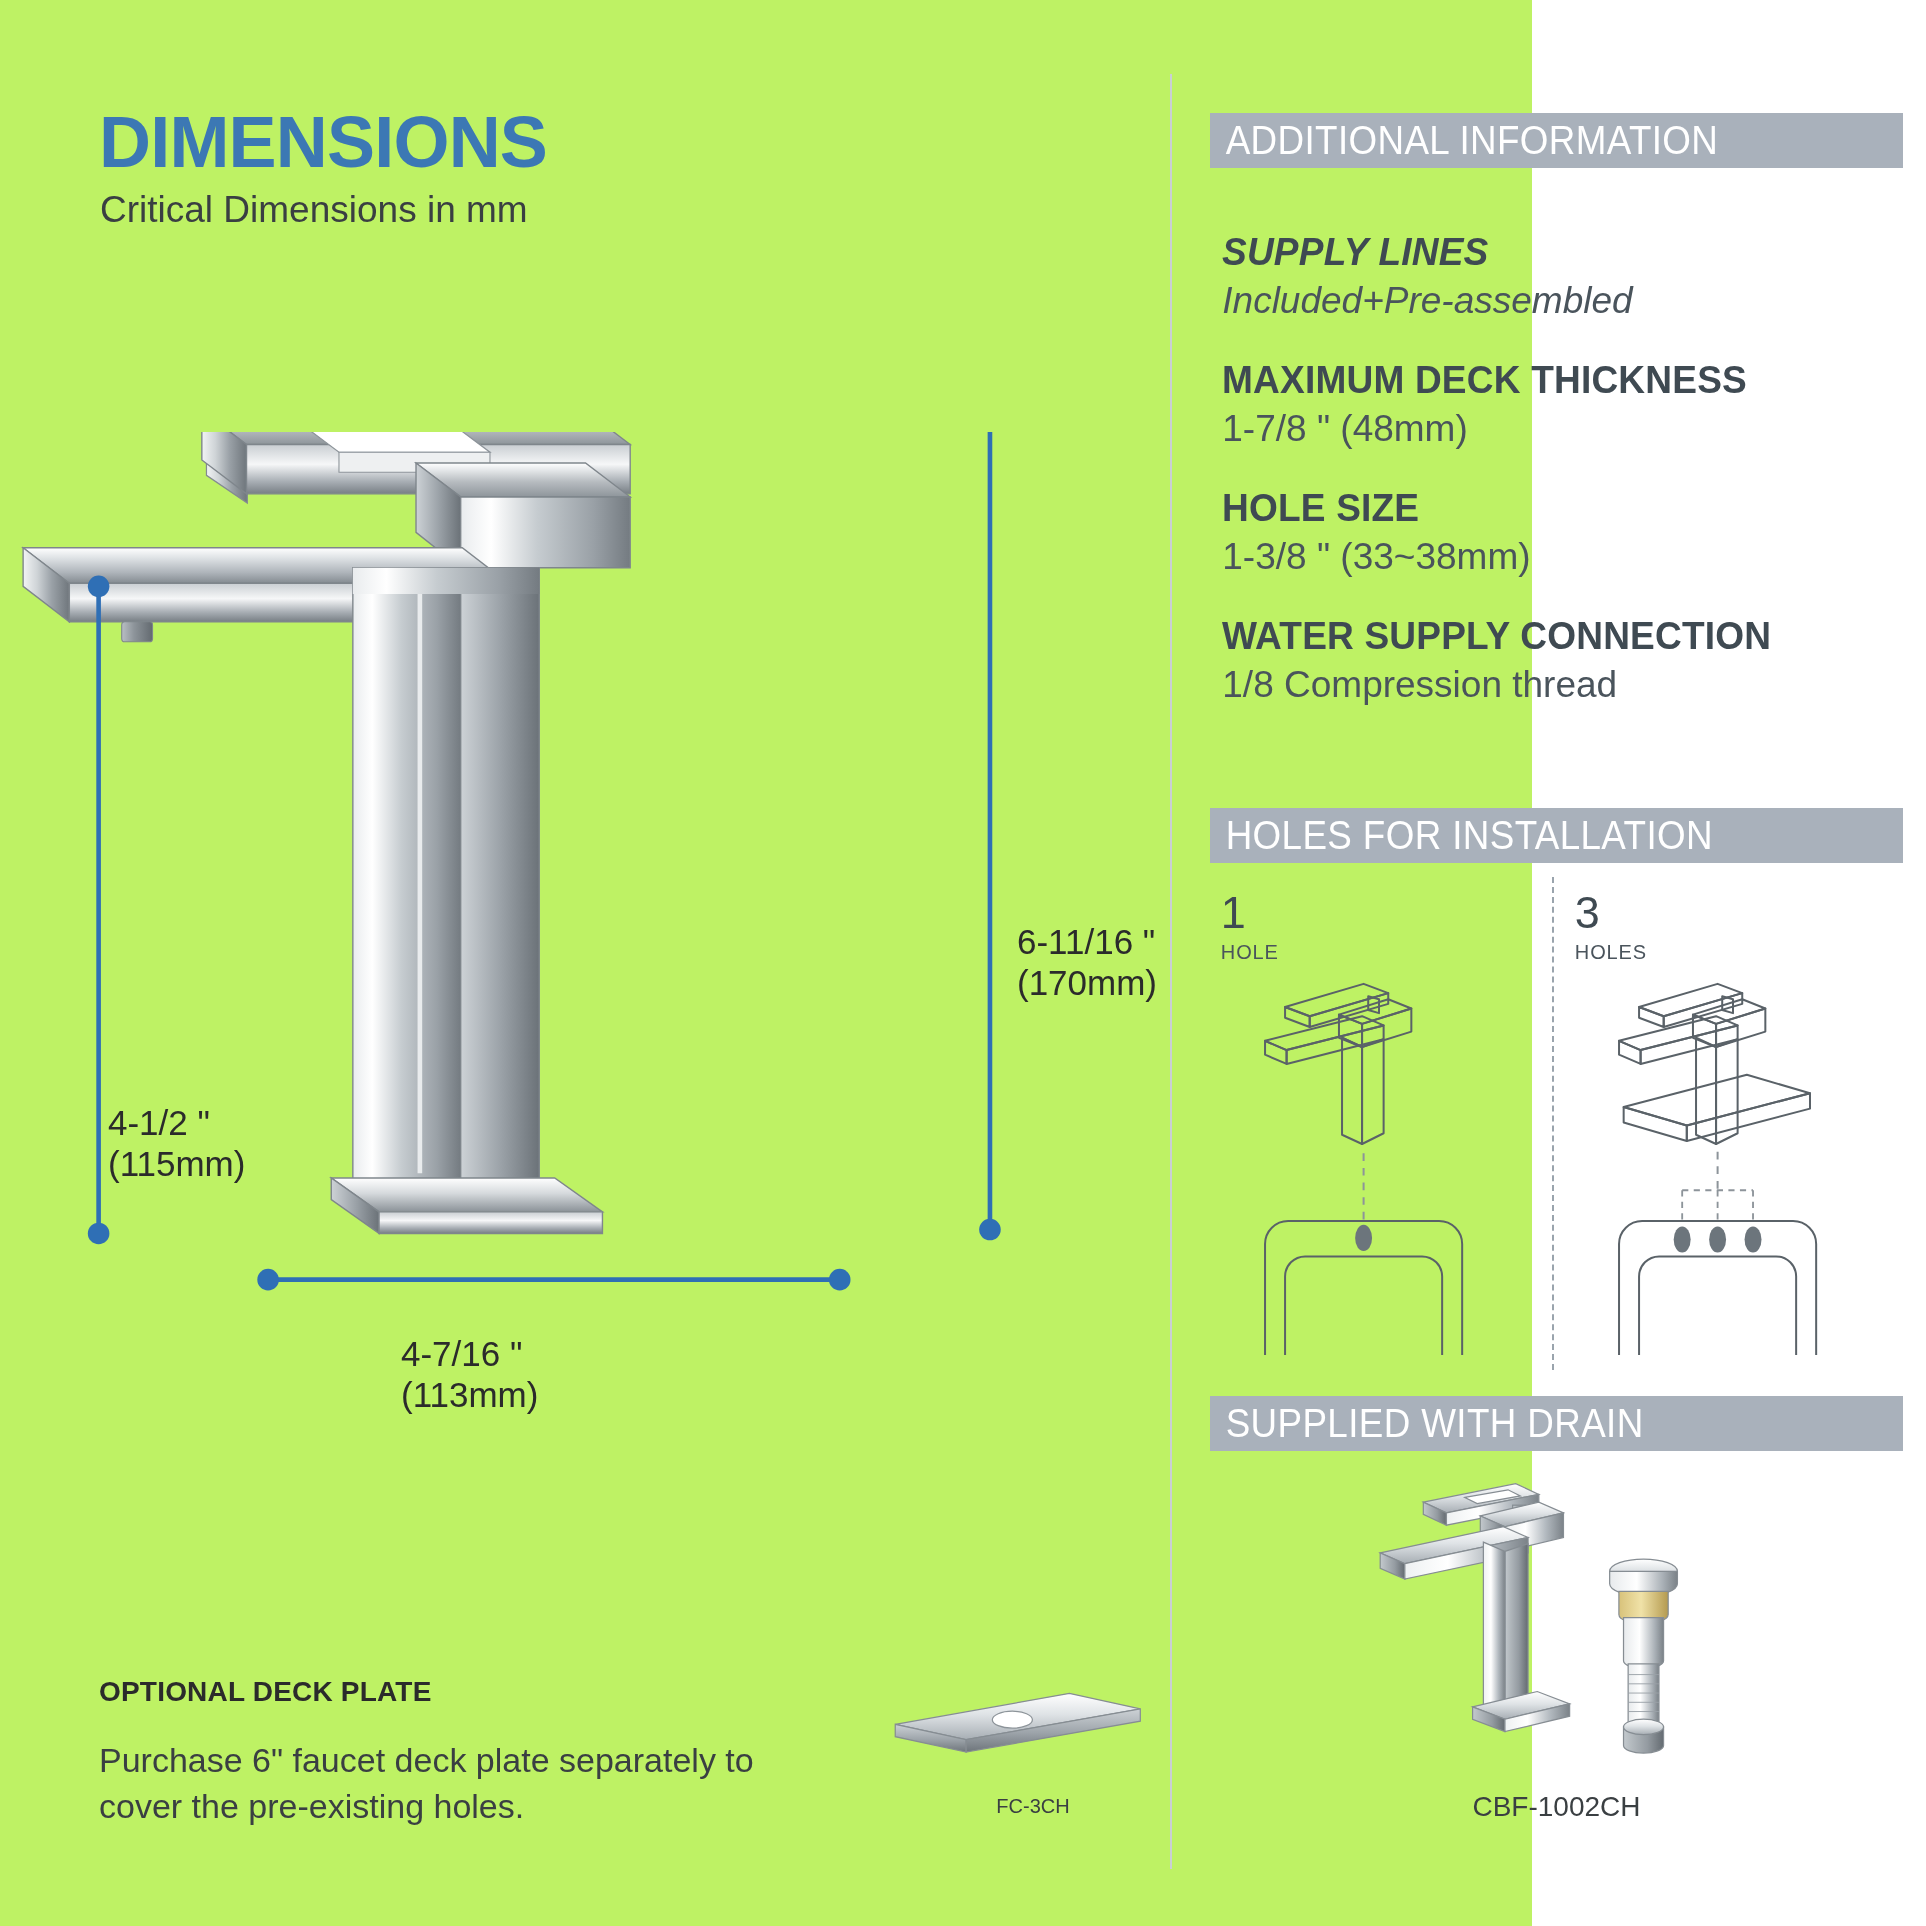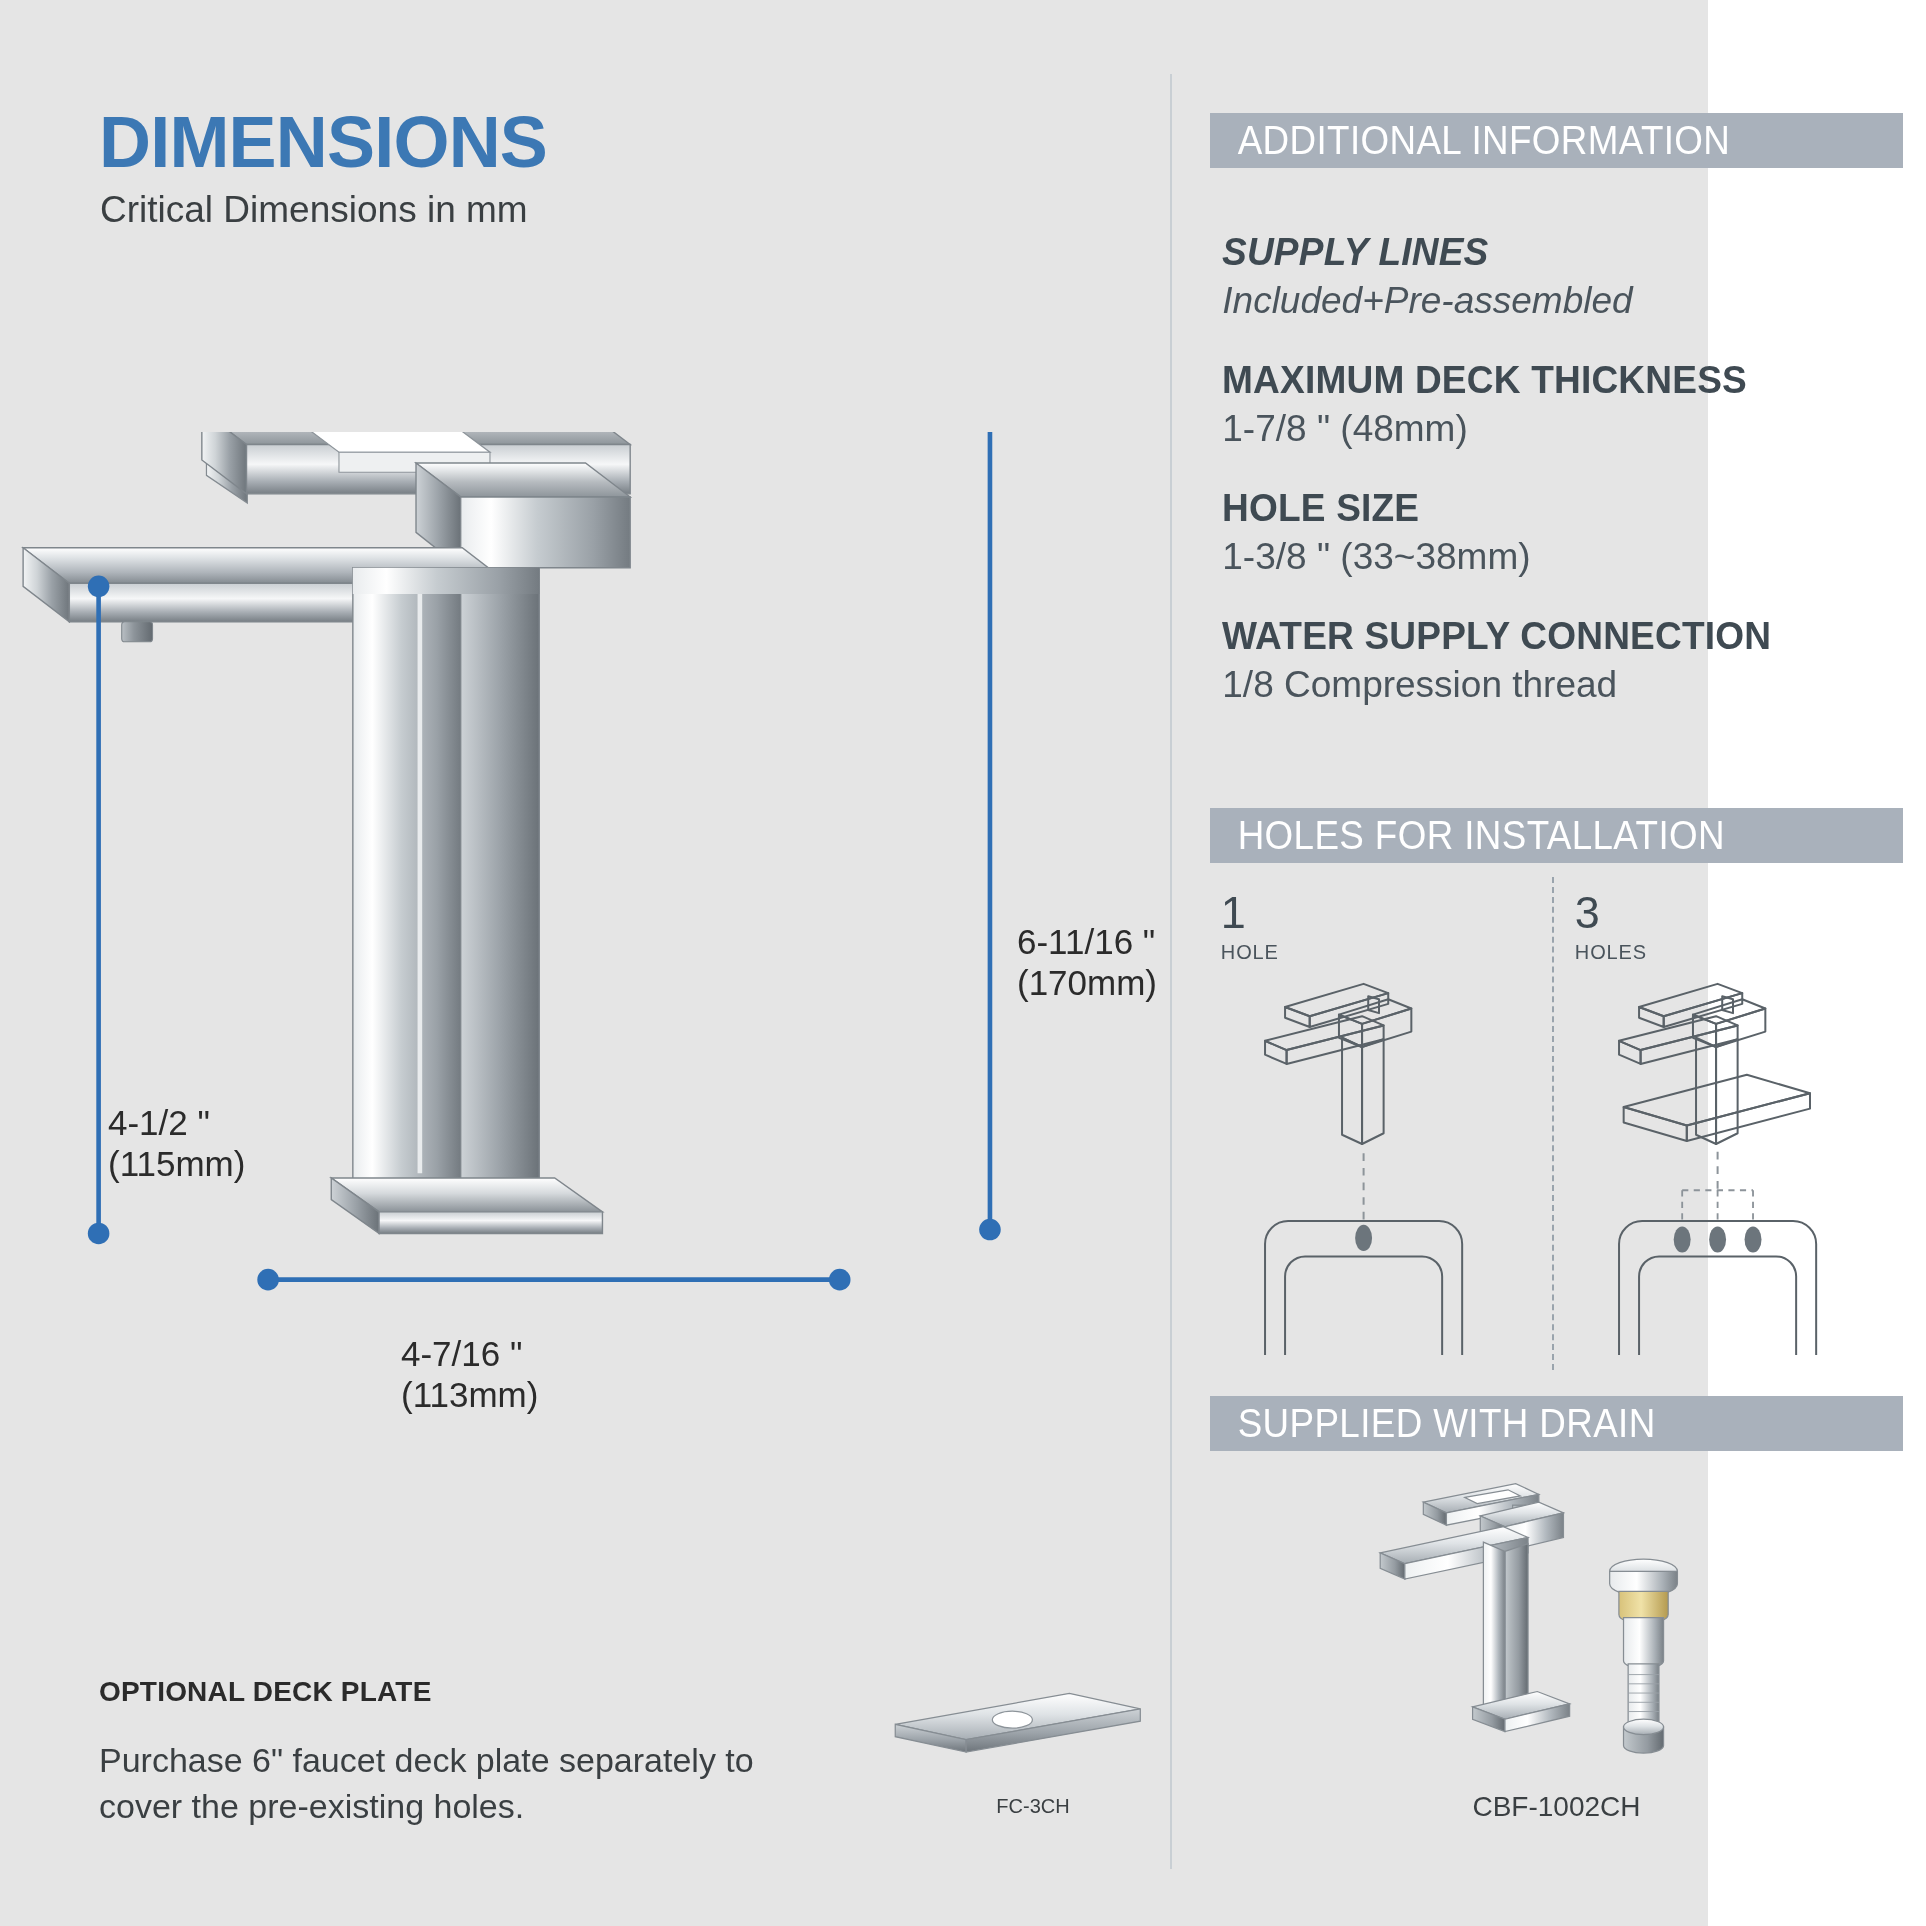--- a/index.html
+++ b/index.html
@@ -4,22 +4,22 @@
 <style>
   * { box-sizing: border-box; margin: 0; padding: 0; }
   html, body {
     width: 1926px; height: 1926px;
     background: #ffffff;
     font-family: "Liberation Sans", sans-serif;
     overflow: hidden;
   }
   #sheet {
     position: relative;
-    width: 1708px; height: 1926px;
-    background: #e5e5e5;
+    width: 1532px; height: 1926px;
+    background: #bef264;
   }
 
   
   #left-panel {
     position: absolute; left: 0; top: 0;
     width: 1171px; height: 1926px;
   }
   #page-title {
     position: absolute; left: 99px; top: 106px;
     font-size: 72px; font-weight: 700;
@@ -77,21 +77,21 @@
 
   
   #right-panel {
     position: absolute; left: 1210px; top: 0;
     width: 717px; height: 1926px;
   }
   .band {
     position: absolute; left: 0;
     width: 693px; height: 55px;
     background: #a9b1bb;
-    display: flex; align-items: center; padding-left: 12px;
+    display: flex; align-items: center;
   }
   .band-text {
     color: #ffffff; font-size: 40px; font-weight: 400;
     letter-spacing: 0.4px; padding-left: 17px;
     transform: scaleX(0.92); transform-origin: left center;
     white-space: nowrap;
   }
   #band-additional   { top: 113px; }
   #band-holes        { top: 808px; }
   #band-drain        { top: 1396px; text-align: right; }

